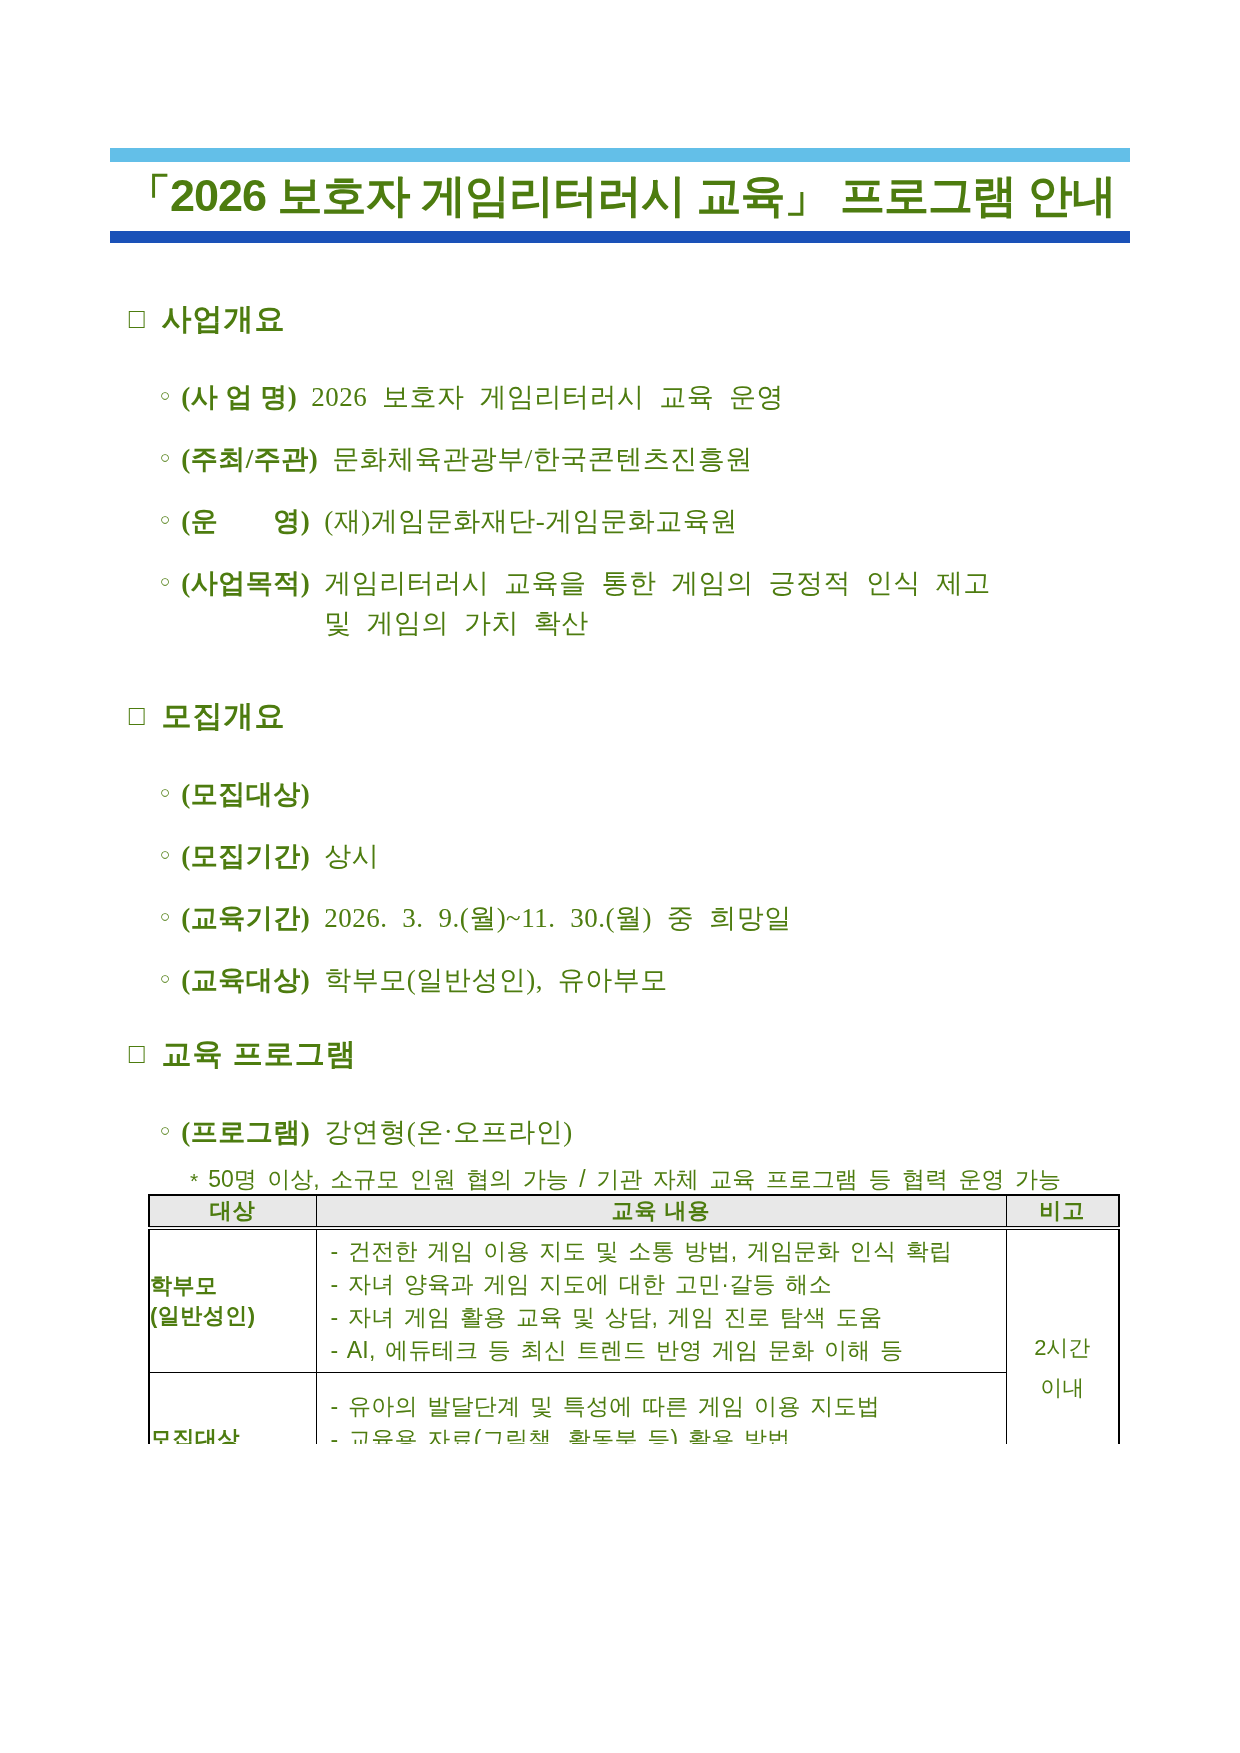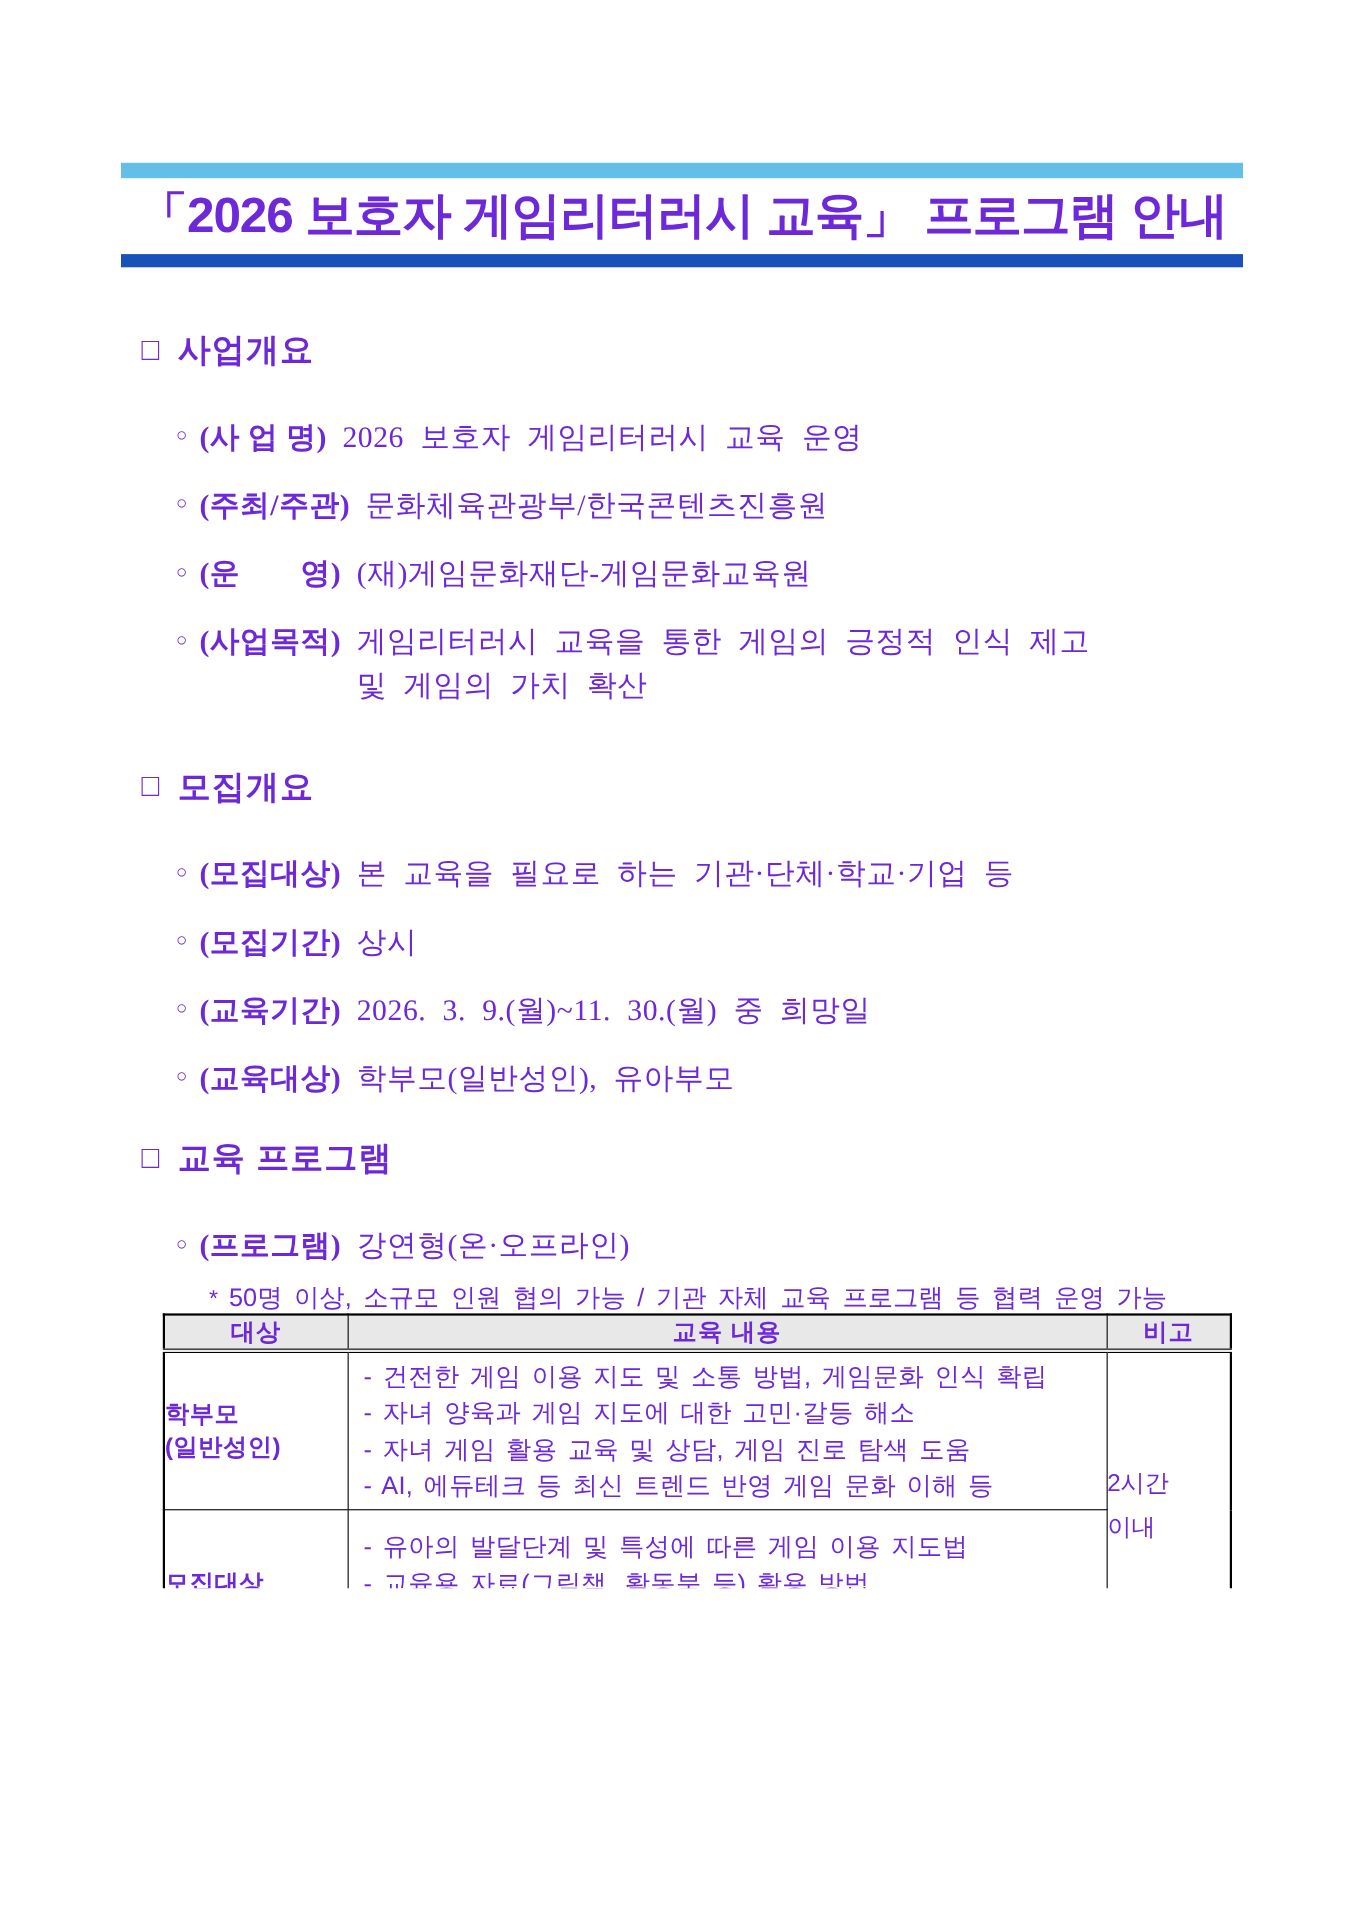--- a/index.html
+++ b/index.html
@@ -5,21 +5,21 @@
   :root{
     --c-light:#63BFE8;
     --c-dark:#1A51B8;
     --c-thead:#E8E8E8;
   }
   *{box-sizing:border-box;margin:0;padding:0;}
   html,body{background:#fff;}
   .page{
     position:relative;
     width:1240px;height:1444px;
-    background:#fff;color:#6d28d9;
+    background:#fff;color:#4d7c0f;
     overflow:hidden;
     font-family:"Liberation Serif", serif;
   }
   .content{margin:0 110px;}
 
   
   .title-block{padding-top:148px;}
   .bar-light{height:14px;background:var(--c-light);}
   .bar-dark{height:12px;background:var(--c-dark);}
   .doc-title{
@@ -100,21 +100,21 @@
   }
   .cell-contents{padding:5px 6px 5px 14px;}
   .cell-contents .line{
     font-size:23px;line-height:33px;
     letter-spacing:.3px;word-spacing:.12em;
     white-space:nowrap;
   }
   .row-parents{height:138px;}
   .row-infants{height:134px;}
   .cell-remark{
-    text-align:left;font-size:22px;line-height:40px;
+    text-align:center;font-size:22px;line-height:40px;
     white-space:pre-line;font-family:"Liberation Sans", sans-serif;
   }
 
   
   .footer{
     position:absolute;left:0;top:1664px;width:100%;
     text-align:center;font-size:21px;letter-spacing:2px;
   }
 </style>
 </head>
@@ -161,21 +161,20 @@
 
     <div class="section">
       <h2 class="sec-title">
         <span class="sq">□</span>
         <span>모집개요</span>
       </h2>
       <div class="items">
         <div class="item">
           <span class="circ">○</span>
           <span class="lbl">(모집대상)</span>
-          <span class="val">본 교육을 필요로 하는 기관·단체·학교·기업 등</span>
         </div>
         <div class="item">
           <span class="circ">○</span>
           <span class="lbl">(모집기간)</span>
           <span class="val">상시</span>
         </div>
         <div class="item">
           <span class="circ">○</span>
           <span class="lbl">(교육기간)</span>
           <span class="val">2026. 3. 9.(월)~11. 30.(월) 중 희망일</span>

